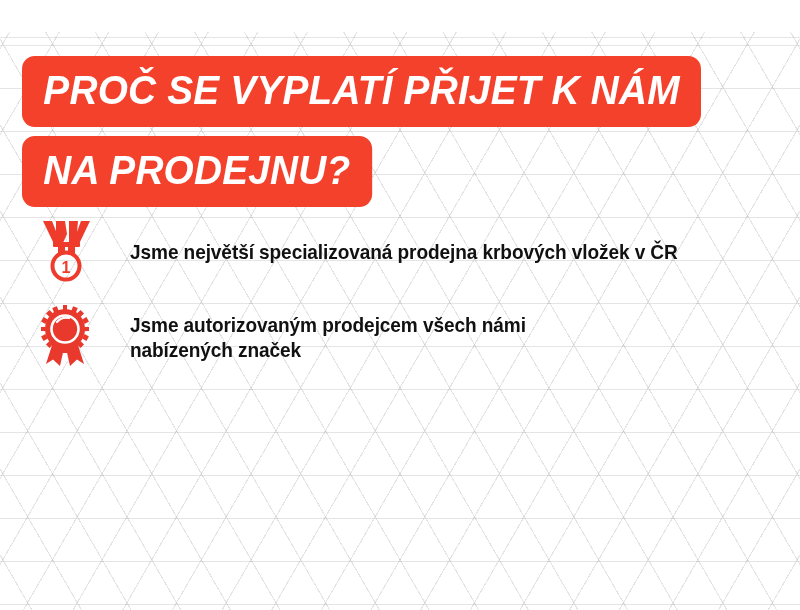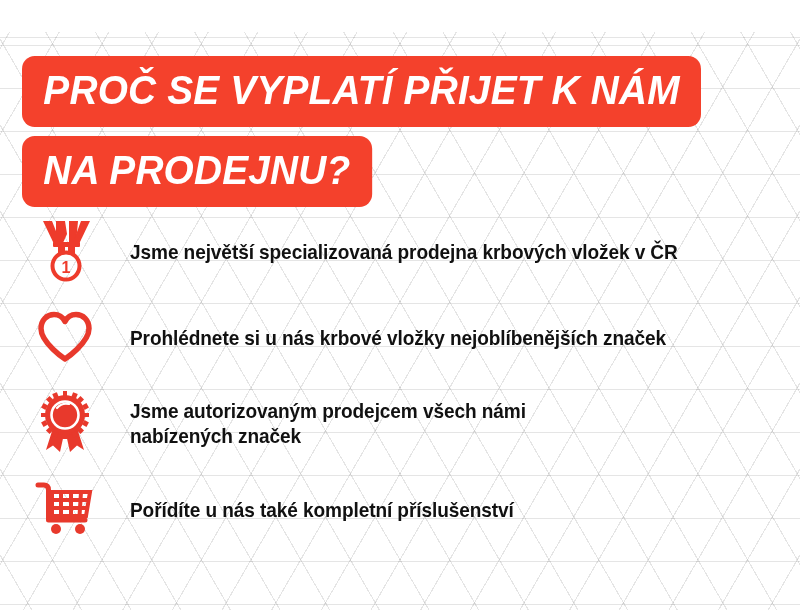--- a/index.html
+++ b/index.html
@@ -143,28 +143,20 @@
             <rect x="22" y="26" width="7" height="8"></rect>
             <rect x="32" y="26" width="7" height="8"></rect>
           </g>
           <circle cx="30" cy="46" r="13.5" fill="none" stroke="#EE3B2B" stroke-width="4"></circle>
           <text x="30" y="52.5" text-anchor="middle" font-family="'Liberation Sans', sans-serif" font-size="16" font-weight="bold" fill="#EE3B2B">1</text>
         </svg>
       </div>
       <div class="benefit-text">Jsme největší specializovaná prodejna krbových vložek v ČR</div>
     </div>
 
-    <div class="benefit-row">
-      <div class="benefit-icon">
-        <svg width="58" height="54" viewBox="0 0 58 54" aria-hidden="true">
-          <path d="M29 49 C29 49 5 33 5 18.5 C5 10 11 4.5 18 4.5 C23 4.5 27 7.5 29 11.5 C31 7.5 35 4.5 40 4.5 C47 4.5 53 10 53 18.5 C53 33 29 49 29 49 Z" fill="none" stroke="#E8392C" stroke-width="5.5" stroke-linejoin="round"></path>
-        </svg>
-      </div>
-      <div class="benefit-text">Prohlédnete si u nás krbové vložky nejoblíbenějších značek</div>
-    </div>
 
 
     <div class="benefit-row">
       <div class="benefit-icon">
         <svg width="60" height="66" viewBox="0 0 60 66" aria-hidden="true">
           <g fill="#E8392C">
             <polygon points="18,38 29,44 25,62 18,55.5 11,60"></polygon>
             <polygon points="42,38 31,44 35,62 42,55.5 49,60"></polygon>
           </g>
           <g fill="#E8392C">
@@ -189,33 +181,15 @@
             </g>
           </g>
           <circle cx="30" cy="25" r="13.5" fill="none" stroke="#ffffff" stroke-width="2.6"></circle>
           <path d="M22 18 C25 14.5 30 13 34 14" fill="none" stroke="#ffffff" stroke-width="2.2" stroke-linecap="round"></path>
         </svg>
       </div>
       <div class="benefit-text">Jsme autorizovaným prodejcem všech námi
 nabízených značek</div>
     </div>
 
-    <div class="benefit-row">
-      <div class="benefit-icon">
-        <svg width="60" height="54" viewBox="0 0 60 54" aria-hidden="true">
-          <path d="M3 3 L9 3 C12 3 13.5 5 13.5 8 L13.5 38 L50 38" fill="none" stroke="#E8392C" stroke-width="5" stroke-linecap="round" stroke-linejoin="round"></path>
-          <g fill="none" stroke="#E8392C" stroke-width="4">
-            <polygon points="17,10 55,10 51,34 17,34"></polygon>
-            <line x1="17" y1="18" x2="54" y2="18"></line>
-            <line x1="17" y1="26" x2="52.5" y2="26"></line>
-            <line x1="26" y1="10" x2="26" y2="34"></line>
-            <line x1="36" y1="10" x2="36" y2="34"></line>
-            <line x1="46" y1="10" x2="44.5" y2="34"></line>
-          </g>
-          <circle cx="21" cy="47" r="5" fill="#E8392C"></circle>
-          <circle cx="45" cy="47" r="5" fill="#E8392C"></circle>
-        </svg>
-      </div>
-      <div class="benefit-text">Pořídíte u nás také kompletní příslušenství</div>
-    </div>
 
   </div>
 </div>
 
 </body></html>

